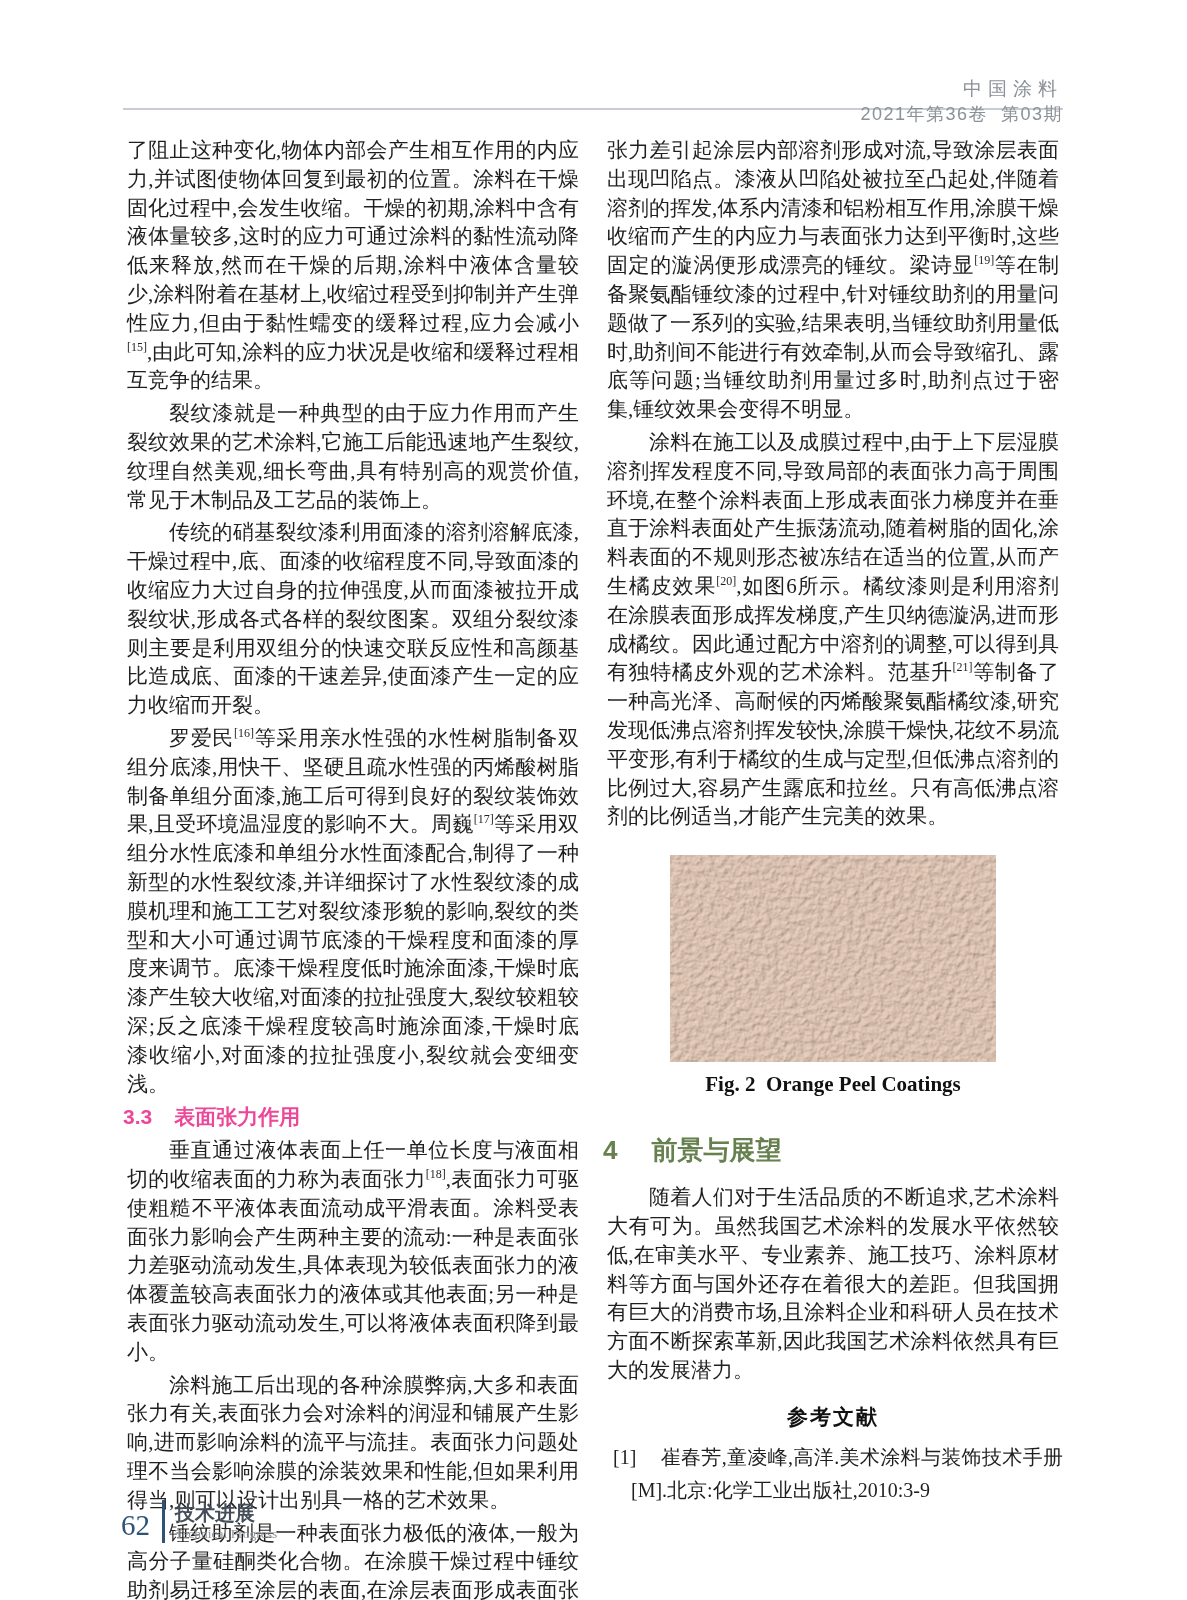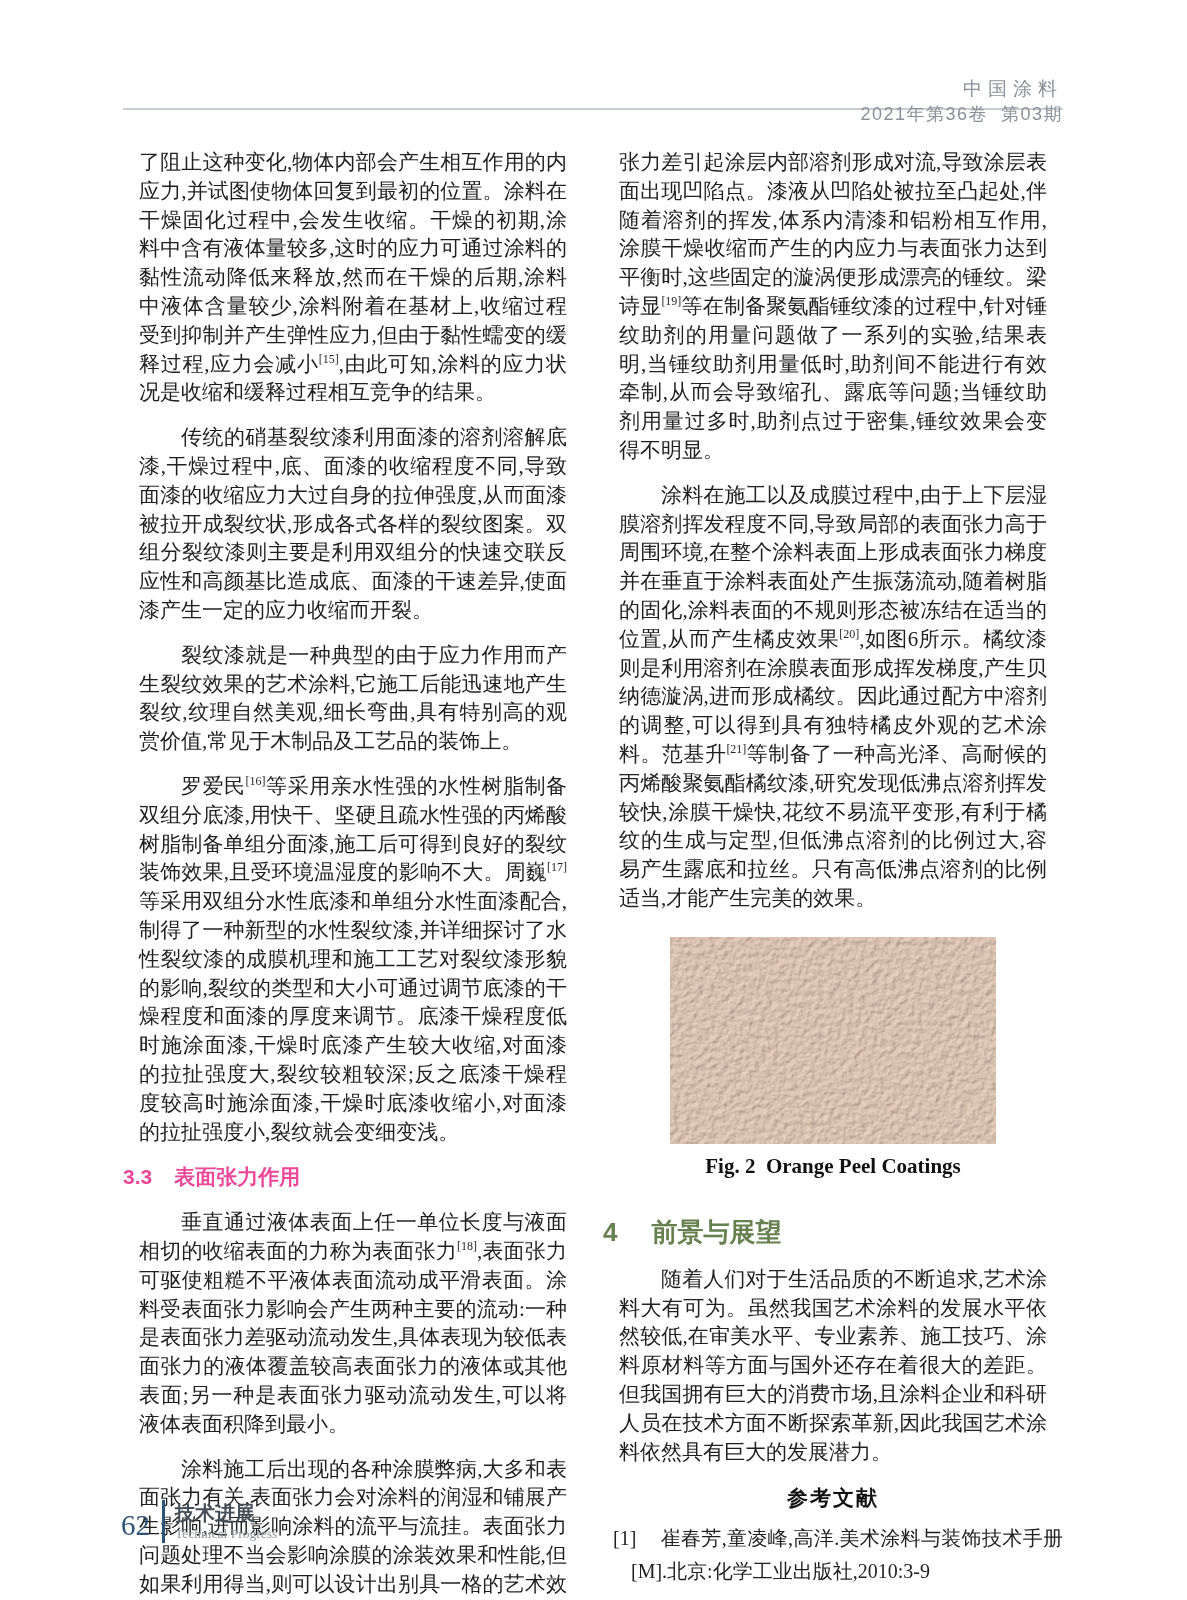--- a/index.html
+++ b/index.html
@@ -23,21 +23,21 @@
   }
   .journal{font-size:19px;letter-spacing:6px;}
   .issue{font-size:18px;letter-spacing:1.5px;white-space:pre-wrap;}
   
   .columns{
     position:absolute;left:123px;top:132px;width:940px;
     display:flex;gap:20px;
   }
   .col{width:460px;}
   .body-p{
-    margin:16px;
+    margin:4px;
     font-size:21px;line-height:28.8px;
     text-align:justify;
     text-justify:inter-character;
   }
   .body-p.indent{text-indent:2em;}
   .body-p sup{font-size:12px;line-height:0;vertical-align:super;}
   
   .h3-green{
     margin:3px 0 2px 0;
     font-family:"Liberation Sans","DejaVu Sans",sans-serif;
@@ -103,22 +103,22 @@
 
   <div class="header">
     <span class="journal">中国涂料</span>
     <span class="issue">2021年第36卷  第03期</span>
   </div>
 
   <div class="columns">
 
     <div class="col">
       <p class="body-p">了阻止这种变化,物体内部会产生相互作用的内应力,并试图使物体回复到最初的位置。涂料在干燥固化过程中,会发生收缩。干燥的初期,涂料中含有液体量较多,这时的应力可通过涂料的黏性流动降低来释放,然而在干燥的后期,涂料中液体含量较少,涂料附着在基材上,收缩过程受到抑制并产生弹性应力,但由于黏性蠕变的缓释过程,应力会减小<sup>[15]</sup>,由此可知,涂料的应力状况是收缩和缓释过程相互竞争的结果。</p>
+      <p class="body-p indent">裂纹漆就是一种典型的由于应力作用而产生裂纹效果的艺术涂料,它施工后能迅速地产生裂纹,纹理自然美观,细长弯曲,具有特别高的观赏价值,常见于木制品及工艺品的装饰上。</p>
       <p class="body-p indent">传统的硝基裂纹漆利用面漆的溶剂溶解底漆,干燥过程中,底、面漆的收缩程度不同,导致面漆的收缩应力大过自身的拉伸强度,从而面漆被拉开成裂纹状,形成各式各样的裂纹图案。双组分裂纹漆则主要是利用双组分的快速交联反应性和高颜基比造成底、面漆的干速差异,使面漆产生一定的应力收缩而开裂。</p>
-      <p class="body-p indent">裂纹漆就是一种典型的由于应力作用而产生裂纹效果的艺术涂料,它施工后能迅速地产生裂纹,纹理自然美观,细长弯曲,具有特别高的观赏价值,常见于木制品及工艺品的装饰上。</p>
       <p class="body-p indent">罗爱民<sup>[16]</sup>等采用亲水性强的水性树脂制备双组分底漆,用快干、坚硬且疏水性强的丙烯酸树脂制备单组分面漆,施工后可得到良好的裂纹装饰效果,且受环境温湿度的影响不大。周巍<sup>[17]</sup>等采用双组分水性底漆和单组分水性面漆配合,制得了一种新型的水性裂纹漆,并详细探讨了水性裂纹漆的成膜机理和施工工艺对裂纹漆形貌的影响,裂纹的类型和大小可通过调节底漆的干燥程度和面漆的厚度来调节。底漆干燥程度低时施涂面漆,干燥时底漆产生较大收缩,对面漆的拉扯强度大,裂纹较粗较深;反之底漆干燥程度较高时施涂面漆,干燥时底漆收缩小,对面漆的拉扯强度小,裂纹就会变细变浅。</p>
       <h3 class="h3-green">
         <span class="h-num">3.3</span><span>表面张力作用</span>
       </h3>
       <p class="body-p indent">垂直通过液体表面上任一单位长度与液面相切的收缩表面的力称为表面张力<sup>[18]</sup>,表面张力可驱使粗糙不平液体表面流动成平滑表面。涂料受表面张力影响会产生两种主要的流动:一种是表面张力差驱动流动发生,具体表现为较低表面张力的液体覆盖较高表面张力的液体或其他表面;另一种是表面张力驱动流动发生,可以将液体表面积降到最小。</p>
       <p class="body-p indent">涂料施工后出现的各种涂膜弊病,大多和表面张力有关,表面张力会对涂料的润湿和铺展产生影响,进而影响涂料的流平与流挂。表面张力问题处理不当会影响涂膜的涂装效果和性能,但如果利用得当,则可以设计出别具一格的艺术效果。</p>
       <p class="body-p indent">锤纹助剂是一种表面张力极低的液体,一般为高分子量硅酮类化合物。在涂膜干燥过程中锤纹助剂易迁移至涂层的表面,在涂层表面形成表面张力差,表面</p>
     </div>
 
     <div class="col">

